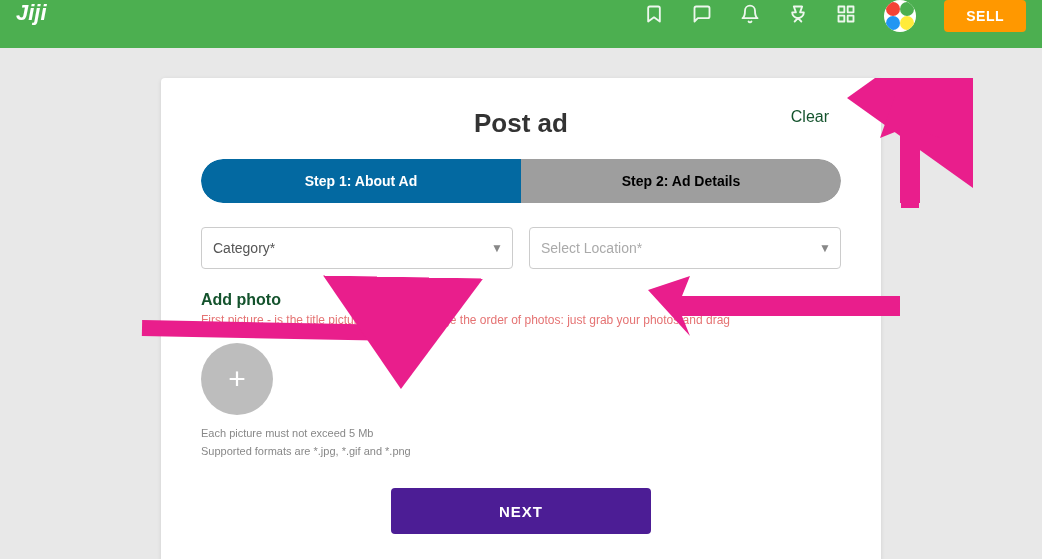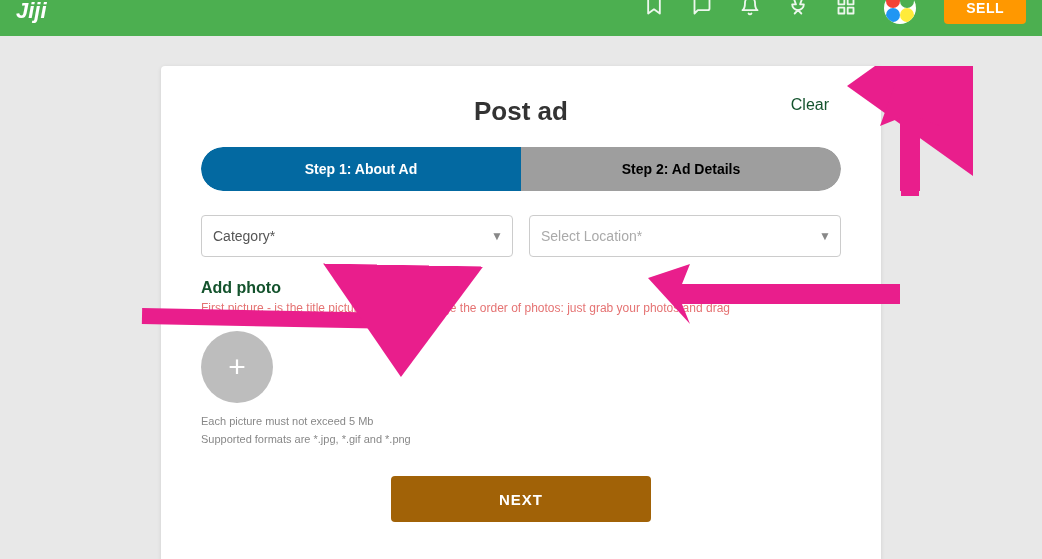--- a/index.html
+++ b/index.html
@@ -7,25 +7,25 @@
       font-family: 'Segoe UI', Arial, sans-serif;
       background: #e8e8e8;
       width: 1042px;
       height: 559px;
       overflow: hidden;
     }
 
     
     .header {
       background: #4caf50;
-      height: 36px;
-      display: flex;
-      align-items: flex-end;
+      height: 48px;
+      display: flex;
+      align-items: flex-start;
       justify-content: space-between;
-      padding: 12px 16px;
+      padding: 0 16px;
     }
     .header-logo {
       color: white;
       font-size: 22px;
       font-weight: bold;
       font-style: italic;
     }
     .header-right {
       display: flex;
       align-items: center;
@@ -198,21 +198,21 @@
       line-height: 1.6;
     }
 
     
     .next-btn-wrap {
       display: flex;
       justify-content: center;
       margin-top: 28px;
     }
     .next-btn {
-      background: #a16207;
+      background: #4c1d95;
       color: white;
       border: none;
       border-radius: 4px;
       width: 260px;
       height: 46px;
       font-size: 15px;
       font-weight: bold;
       cursor: pointer;
       letter-spacing: 1px;
     }

